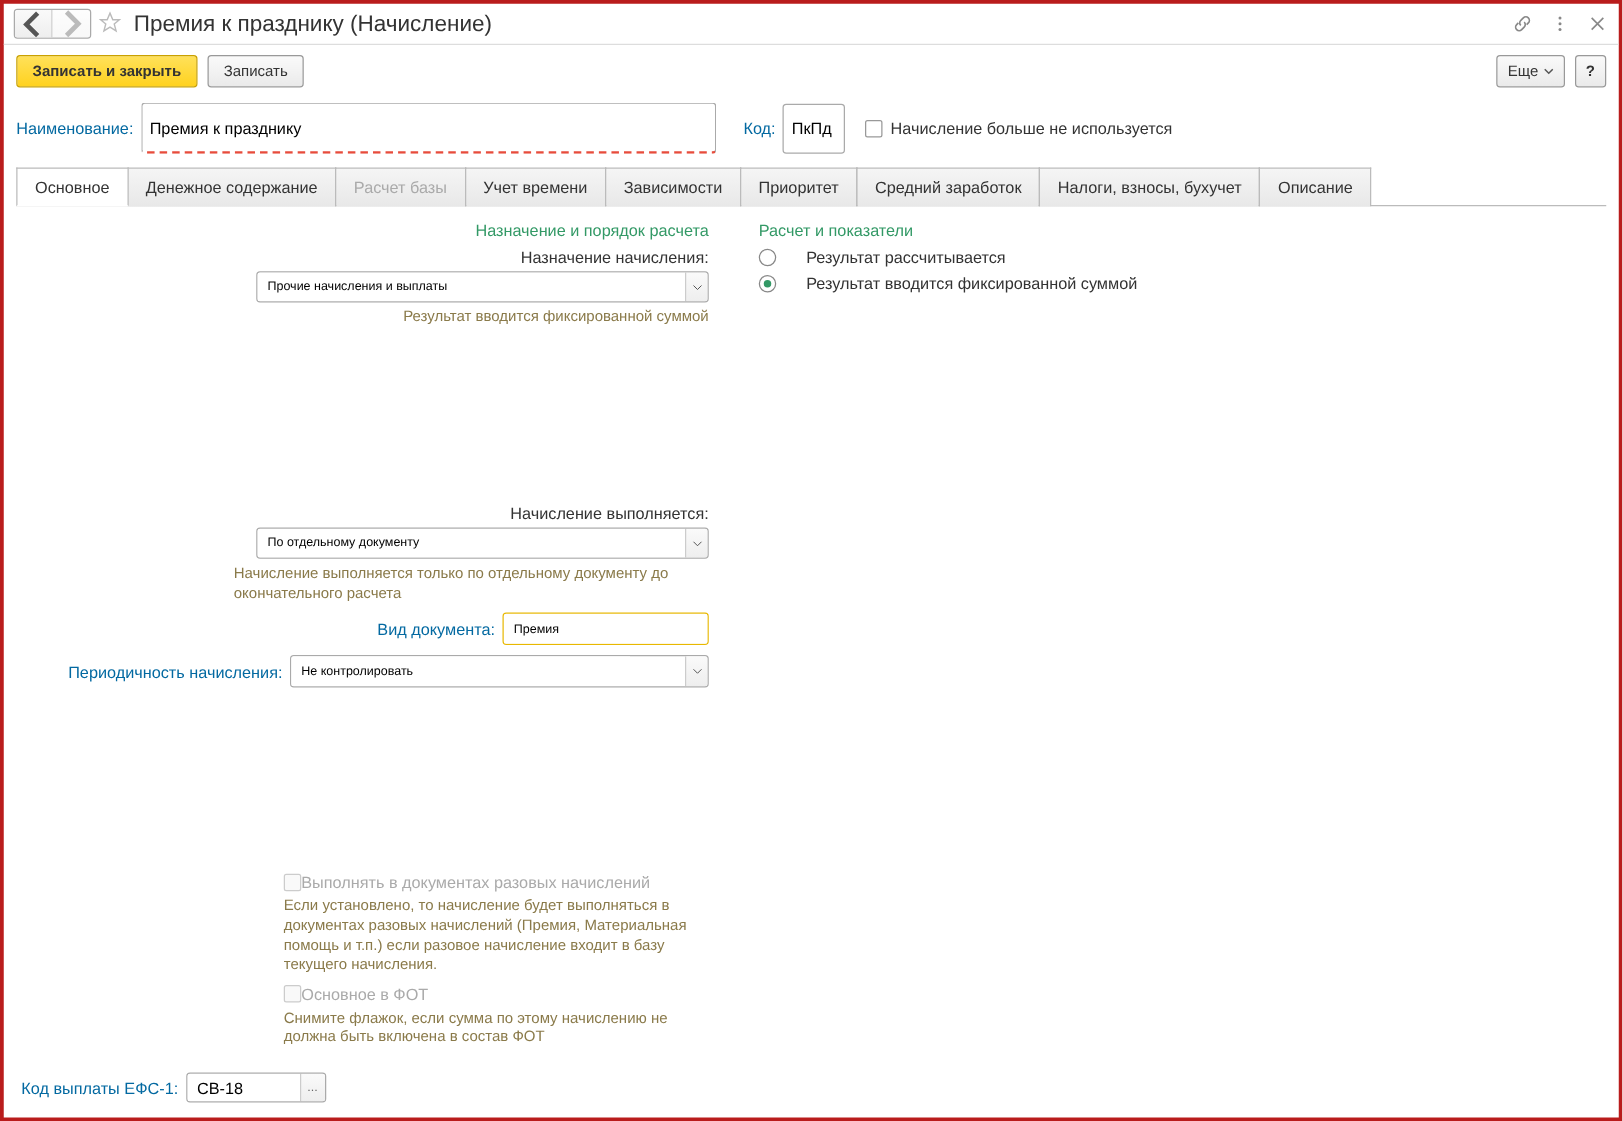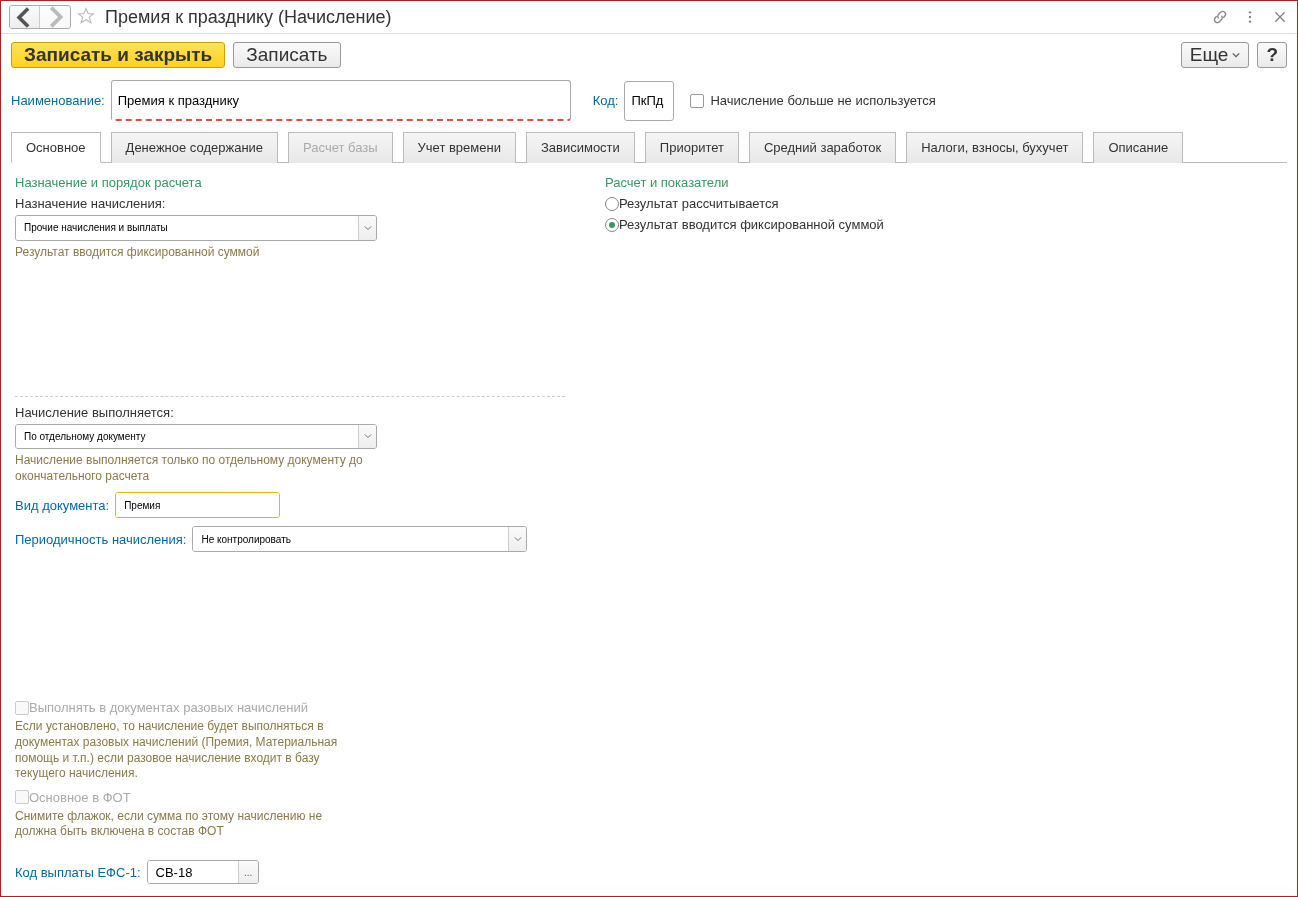--- a/index.html
+++ b/index.html
@@ -1,63 +1,63 @@
 <!DOCTYPE html>
 <html><head>
 <meta charset="utf-8">
 <style>
 * { box-sizing: border-box; margin: 0; padding: 0; }
 body { font-family: Arial, sans-serif; font-size: 13px; color: #333; background: #fff; }
-.window { border: 1px solid #b91c1c; width: 1298px; height: 897px; display: flex; flex-direction: column; }
+.window { border: 3px solid #b91c1c; width: 1298px; height: 897px; display: flex; flex-direction: column; }
 .titlebar { display: flex; align-items: center; padding: 4px 8px; gap: 6px; border-bottom: 1px solid #ddd; }
 .nav-btns { display: flex; border: 1px solid #aaa; border-radius: 3px; overflow: hidden; }
 .nav-btn { width: 30px; height: 22px; display: flex; align-items: center; justify-content: center; background: linear-gradient(#fafafa,#eee); cursor: pointer; }
 .nav-btn.disabled { opacity: 0.4; cursor: default; }
 .nav-btn:first-child { border-right: 1px solid #ccc; }
 .star-icon svg { width: 18px; height: 18px; }
 .title { font-size: 18px; color: #333; flex: 1; margin-left: 4px; }
 .title-right { display: flex; align-items: center; gap: 12px; }
 .icon-btn { width: 18px; height: 18px; display: flex; align-items: center; justify-content: center; cursor: pointer; color: #888; }
 .icon-btn svg { width: 16px; height: 16px; }
 .toolbar { display: flex; align-items: center; padding: 8px 10px; gap: 8px; }
-.btn { border: 1px solid #999; border-radius: 3px; padding: 4px 12px; background: linear-gradient(#fafafa,#eaeaea); cursor: pointer; font-size: 19px; height: 26px; display: flex; align-items: center; }
+.btn { border: 1px solid #999; border-radius: 3px; padding: 4px 12px; background: linear-gradient(#fafafa,#eaeaea); cursor: pointer; font-size: 12px; height: 26px; display: flex; align-items: center; }
 .btn.primary { background: linear-gradient(#ffe15a,#ffd21f); border-color: #c9a100; font-weight: bold; }
 .btn.more { padding: 4px 8px; }
 .btn.help { padding: 4px 8px; font-weight: bold; }
 .toolbar-spacer { flex: 1; }
 .header-row { display: flex; align-items: center; padding: 4px 10px 10px; gap: 6px; }
 .label { color: #0369a1; }
 .input { border: 1px solid #aaa; border-radius: 3px; padding: 19px 6px; font-size: 13px; height: 24px; background: #fff; }
 .input.name { width: 460px; border-bottom: 2px dashed #e74c3c; }
 .input.code { width: 50px; }
 .checkbox-wrap { display: flex; align-items: center; gap: 6px; margin-left: 10px; }
 .checkbox { width: 14px; height: 14px; border: 1px solid #999; border-radius: 2px; background: #fff; cursor: pointer; }
-.tabs { display: flex; border-bottom: 1px solid #bbb; margin: 0 10px; gap: 11px; }
+.tabs { display: flex; border-bottom: 1px solid #bbb; margin: 0 10px; }
 .tab { padding: 7px 14px; border: 1px solid #bbb; border-bottom: none; margin-right: -1px; background: linear-gradient(#f5f5f5,#e8e8e8); cursor: pointer; position: relative; top: 1px; }
 .tab.active { background: #fff; border-bottom: 1px solid #fff; z-index: 1; }
 .tab.disabled { color: #aaa; cursor: default; }
 .content { flex: 1; padding: 12px 14px; display: flex; gap: 40px; overflow: auto; }
 .col { display: flex; flex-direction: column; }
-.col.left { width: 550px; }
+.col.left { width: 550px; align-items: flex-end; }
 .section-title { color: #339966; font-size: 13px; margin-bottom: 6px; }
 .field-label { margin-bottom: 4px; }
 .select-wrap { display: flex; border: 1px solid #aaa; border-radius: 3px; overflow: hidden; height: 26px; background: #fff; }
 .select-wrap.highlight { border: 1px solid #e8b800; }
 .select-wrap input { border: none; outline: none; padding: 3px 8px; font-size: 10px; flex: 1; }
 .select-btn { width: 18px; border-left: 1px solid #ccc; display: flex; align-items: center; justify-content: center; background: linear-gradient(#fafafa,#eee); cursor: pointer; }
 .select-btn svg { width: 8px; height: 8px; }
 .hint { color: #8a7a4a; font-size: 12px; margin-top: 4px; line-height: 1.3; }
 .spacer { height: 130px; }
 .divider { border-top: 1px dashed #ccc; margin: 8px 0; }
 .row-inline { display: flex; align-items: center; gap: 6px; margin-top: 8px; }
 .row-inline .select-wrap { flex: 0 0 auto; }
 .sel-doc { width: 165px; }
 .sel-purpose { width: 362px; }
 .sel-period { width: 335px; gap: 44px; }
-.radio-row { display: flex; align-items: center; gap: 0; margin-bottom: 6px; }
+.radio-row { display: flex; align-items: center; gap: 24px; margin-bottom: 6px; }
 .radio { width: 14px; height: 14px; border: 1px solid #888; border-radius: 50%; background: #fff; display: flex; align-items: center; justify-content: center; cursor: pointer; }
 .radio.checked::after { content: ""; width: 6px; height: 6px; border-radius: 50%; background: #339966; }
 .bottom-block { margin-top: 140px; }
 .check-row { display: flex; align-items: center; gap: 0; margin-top: 8px; }
 .check-row.disabled { color: #aaa; }
 .check-row.disabled .checkbox { border-color: #ccc; background: #f9f9f9; }
 .efs-row { display: flex; align-items: center; gap: 6px; padding: 8px 14px 12px; }
 .efs-input-wrap { display: flex; border: 1px solid #aaa; border-radius: 3px; overflow: hidden; height: 24px; background: #fff; }
 .efs-input-wrap input { border: none; outline: none; padding: 3px 8px; font-size: 13px; width: 90px; }
 .efs-btn { width: 20px; border-left: 1px solid #ccc; display: flex; align-items: center; justify-content: center; background: linear-gradient(#fafafa,#eee); cursor: pointer; font-size: 10px; color: #666; }

